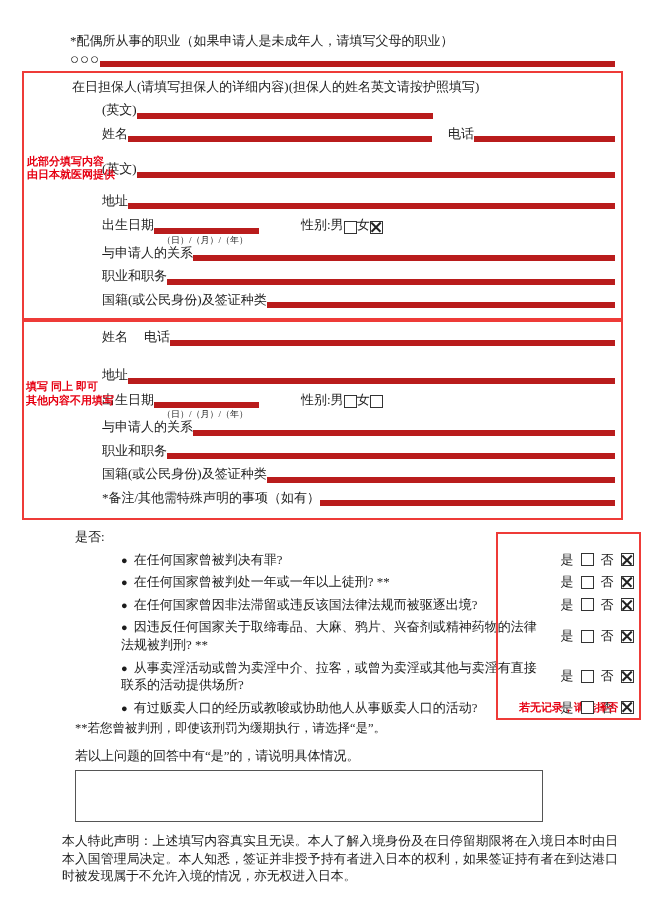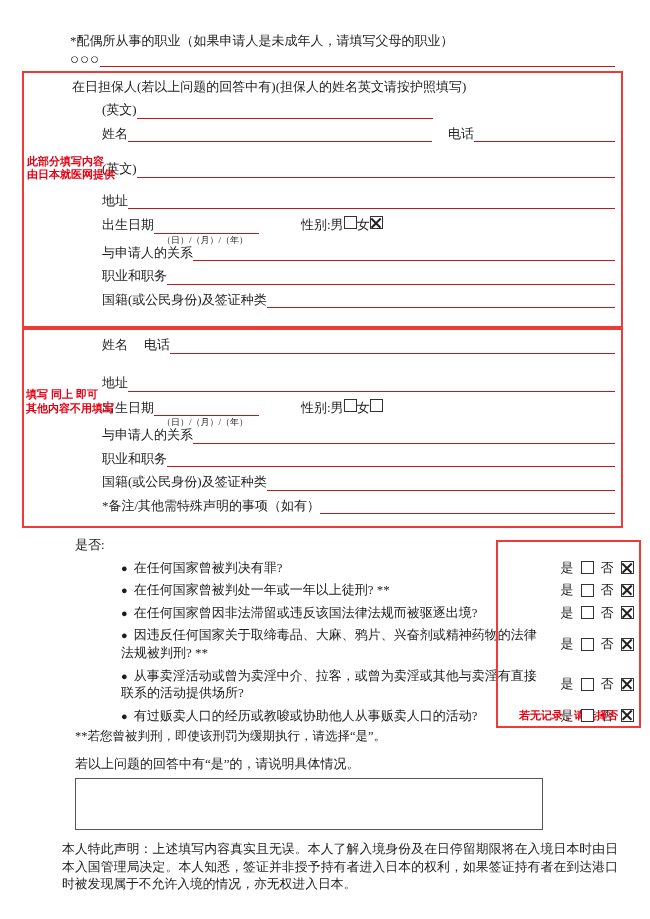--- a/index.html
+++ b/index.html
@@ -5,21 +5,21 @@
   * { margin:0; padding:0; box-sizing:border-box; }
   html,body { background:#ffffff; }
   body {
     width:650px; height:919px; overflow:hidden; position:relative;
     font-family:"Liberation Serif","DejaVu Serif",serif;
     color:#1c1c1c; font-size:13px; line-height:1.35;
   }
   .page { position:relative; width:643px; height:919px; }
 
   
-  .fl { display:inline-block; border-bottom:1px solid #b91c1c; height:15px; vertical-align:bottom; }
+  .fl { display:inline-block; border-bottom:6px solid #b91c1c; height:15px; vertical-align:bottom; }
   .grow { flex:1 1 auto; }
 
   .row { display:flex; align-items:flex-end; margin-top:6px; }
   .lbl { white-space:nowrap; }
 
   
   .rbox { border:2px solid #ee3b38; margin:0 20px 0 22px; position:relative; }
   .ann {
     position:absolute; color:#e60012; font-weight:bold;
     font-family:"Liberation Sans","DejaVu Sans",sans-serif;
@@ -31,24 +31,24 @@
   }
 
   
   .cb { display:inline-block; width:13px; height:13px; border:1.6px solid #333; position:relative; vertical-align:-2px; background:#fff; }
   .cb.on::before,.cb.on::after { content:""; position:absolute; left:50%; top:50%; width:13px; height:1.6px; background:#222; }
   .cb.on::before { transform:translate(-50%,-50%) rotate(45deg); }
   .cb.on::after  { transform:translate(-50%,-50%) rotate(-45deg); }
 
   
   .sec-title { margin:5px 6px 0 48px; }
-  .fieldzone { margin:0 6px 8px 78px; }
+  .fieldzone { margin:0 6px 0 78px; }
   .birth-line { position:relative; width:105px; }
   .birth-hint { position:absolute; left:8px; top:15px; font-size:9px; white-space:nowrap; color:#222; }
-  .gender { margin-left:42px; display:flex; align-items:flex-start; }
+  .gender { margin-left:42px; display:flex; align-items:flex-end; }
 
   
   .topblock { padding:32px 28px 0 70px; }
   .ooo { font-size:15px; letter-spacing:1px; line-height:1; }
 
   .inv-title { margin:8px 22px 2px 128px; }
 
   
   .questions { position:relative; margin:8px 0 0 75px; }
   .q-head { margin-bottom:2px; }
@@ -83,21 +83,21 @@
       <span class="ooo">○○○</span>
       <span class="fl grow"></span>
     </div>
   </div>
 
   <div class="rbox" style="margin-top:4px; padding-bottom:10px;">
     <div class="ann" style="left:3px; top:82px;">
       <div>此部分填写内容</div>
       <div>由日本就医网提供</div>
     </div>
-    <div class="sec-title">在日担保人(若以上问题的回答中有)(担保人的姓名英文请按护照填写)</div>
+    <div class="sec-title">在日担保人(请填写担保人的详细内容)(担保人的姓名英文请按护照填写)</div>
     <div class="fieldzone">
       <div class="row">
         <span class="lbl">(英文)</span>
         <span class="fl" style="width:296px;"></span>
       </div>
       <div class="row">
         <span class="lbl">姓名</span>
         <span class="fl" style="width:304px;"></span>
         <span class="lbl" style="margin-left:16px;">电话</span>
         <span class="fl grow"></span>

